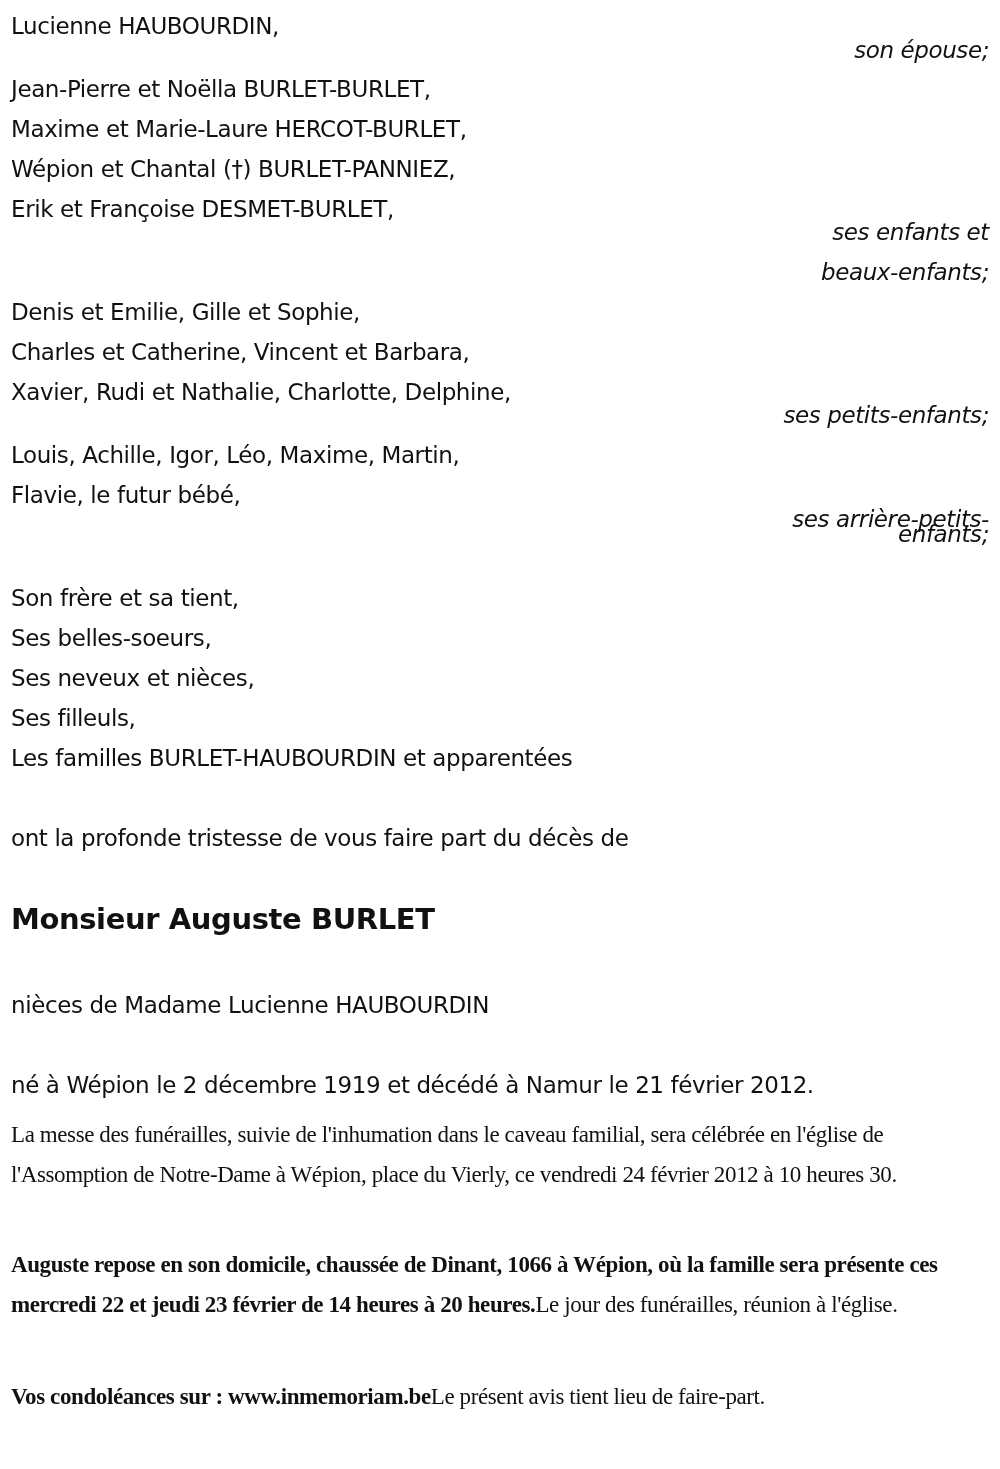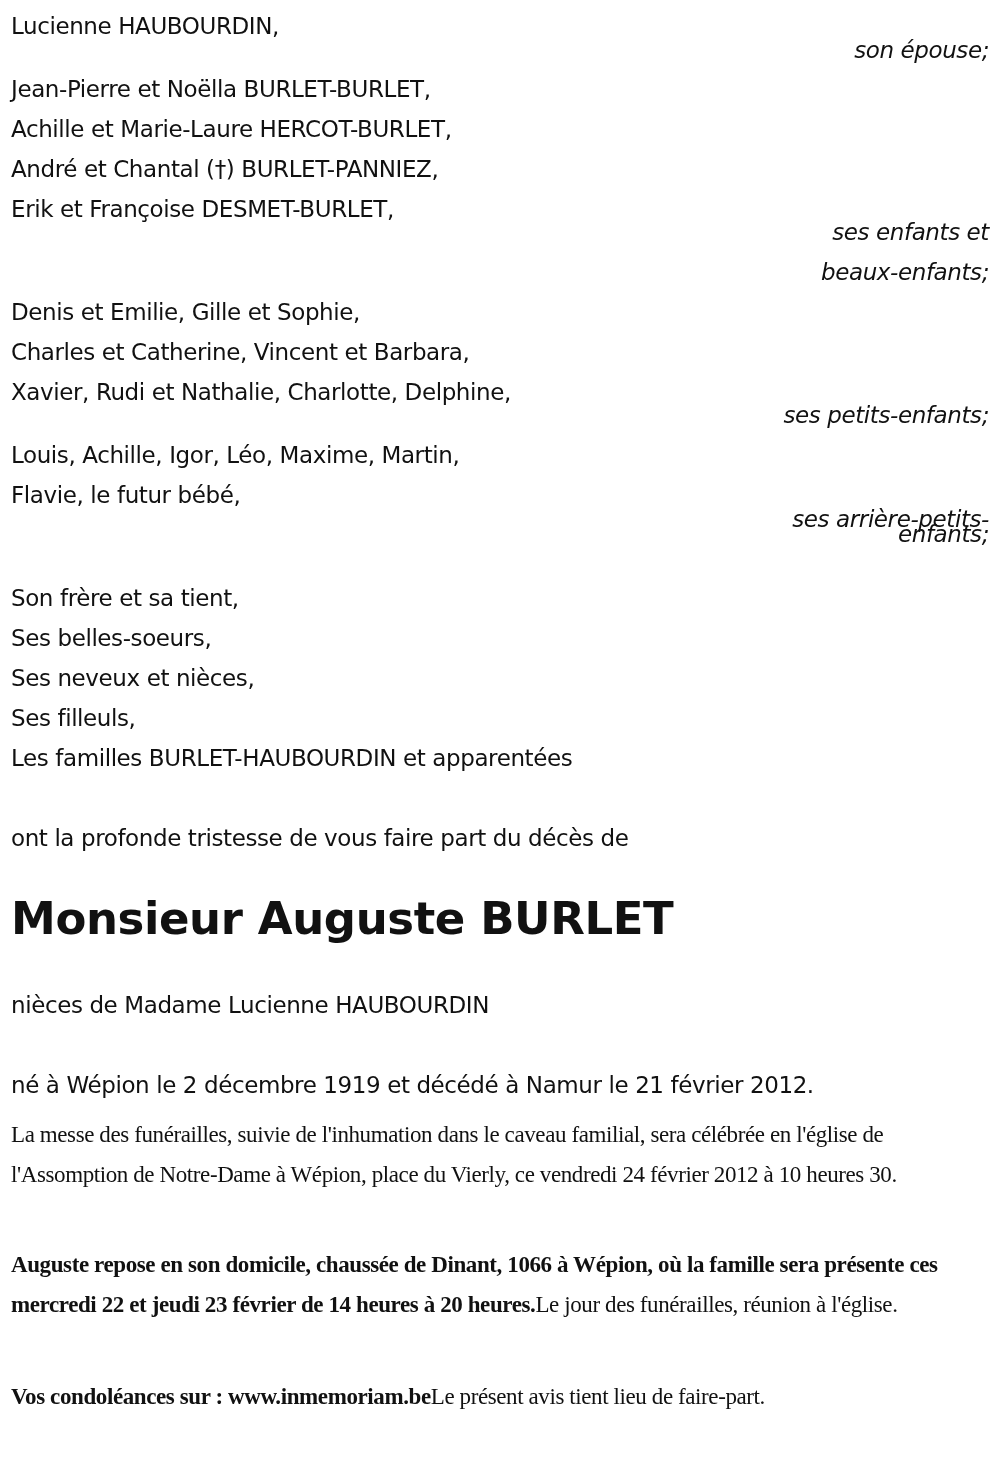--- a/index.html
+++ b/index.html
@@ -6,35 +6,35 @@
   body {
     width: 1000px; height: 1469px; overflow: hidden;
     font-family: "DejaVu Sans", sans-serif;
     color: #111111;
     font-size: 23px;
     letter-spacing: -0.4px;
   }
   .page { position: relative; padding: 0 11px; }
   .line { position: absolute; left: 11px; white-space: nowrap; line-height: 30px; }
   .role { position: absolute; right: 11px; font-style: italic; white-space: nowrap; line-height: 30px; text-align: center; }
-  .title { position: absolute; left: 11px; font-weight: bold; font-size: 45px; line-height: 44px; white-space: nowrap; }
+  .title { position: absolute; left: 11px; font-weight: bold; font-size: 29px; line-height: 44px; white-space: nowrap; }
   .bold { font-weight: bold; }
   .para { position: absolute; left: 11px; width: 975px; line-height: 40px; font-family: Liberation Serif, serif; }
 </style>
 </head>
 <body>
 
 <div class="page">
 
   <div class="line" style="top:11px">Lucienne HAUBOURDIN,</div>
   <div class="role" style="top:35px">son épouse;</div>
 
   <div class="line" style="top:74px">Jean-Pierre et Noëlla BURLET-BURLET,</div>
-  <div class="line" style="top:114px">Achille et Marie-Laure HERCOT-BURLET,</div>
-  <div class="line" style="top:154px">André et Chantal (†) BURLET-PANNIEZ,</div>
+  <div class="line" style="top:114px">Maxime et Marie-Laure HERCOT-BURLET,</div>
+  <div class="line" style="top:154px">Wépion et Chantal (†) BURLET-PANNIEZ,</div>
   <div class="line" style="top:194px">Erik et Françoise DESMET-BURLET,</div>
   <div class="role" style="top:217px">ses enfants et</div>
   <div class="role" style="top:257px">beaux-enfants;</div>
 
   <div class="line" style="top:297px">Denis et Emilie, Gille et Sophie,</div>
   <div class="line" style="top:337px">Charles et Catherine, Vincent et Barbara,</div>
   <div class="line" style="top:377px">Xavier, Rudi et Nathalie, Charlotte, Delphine,</div>
   <div class="role" style="top:400px">ses petits-enfants;</div>
 
   <div class="line" style="top:440px">Louis, Achille, Igor, Léo, Maxime, Martin,</div>

